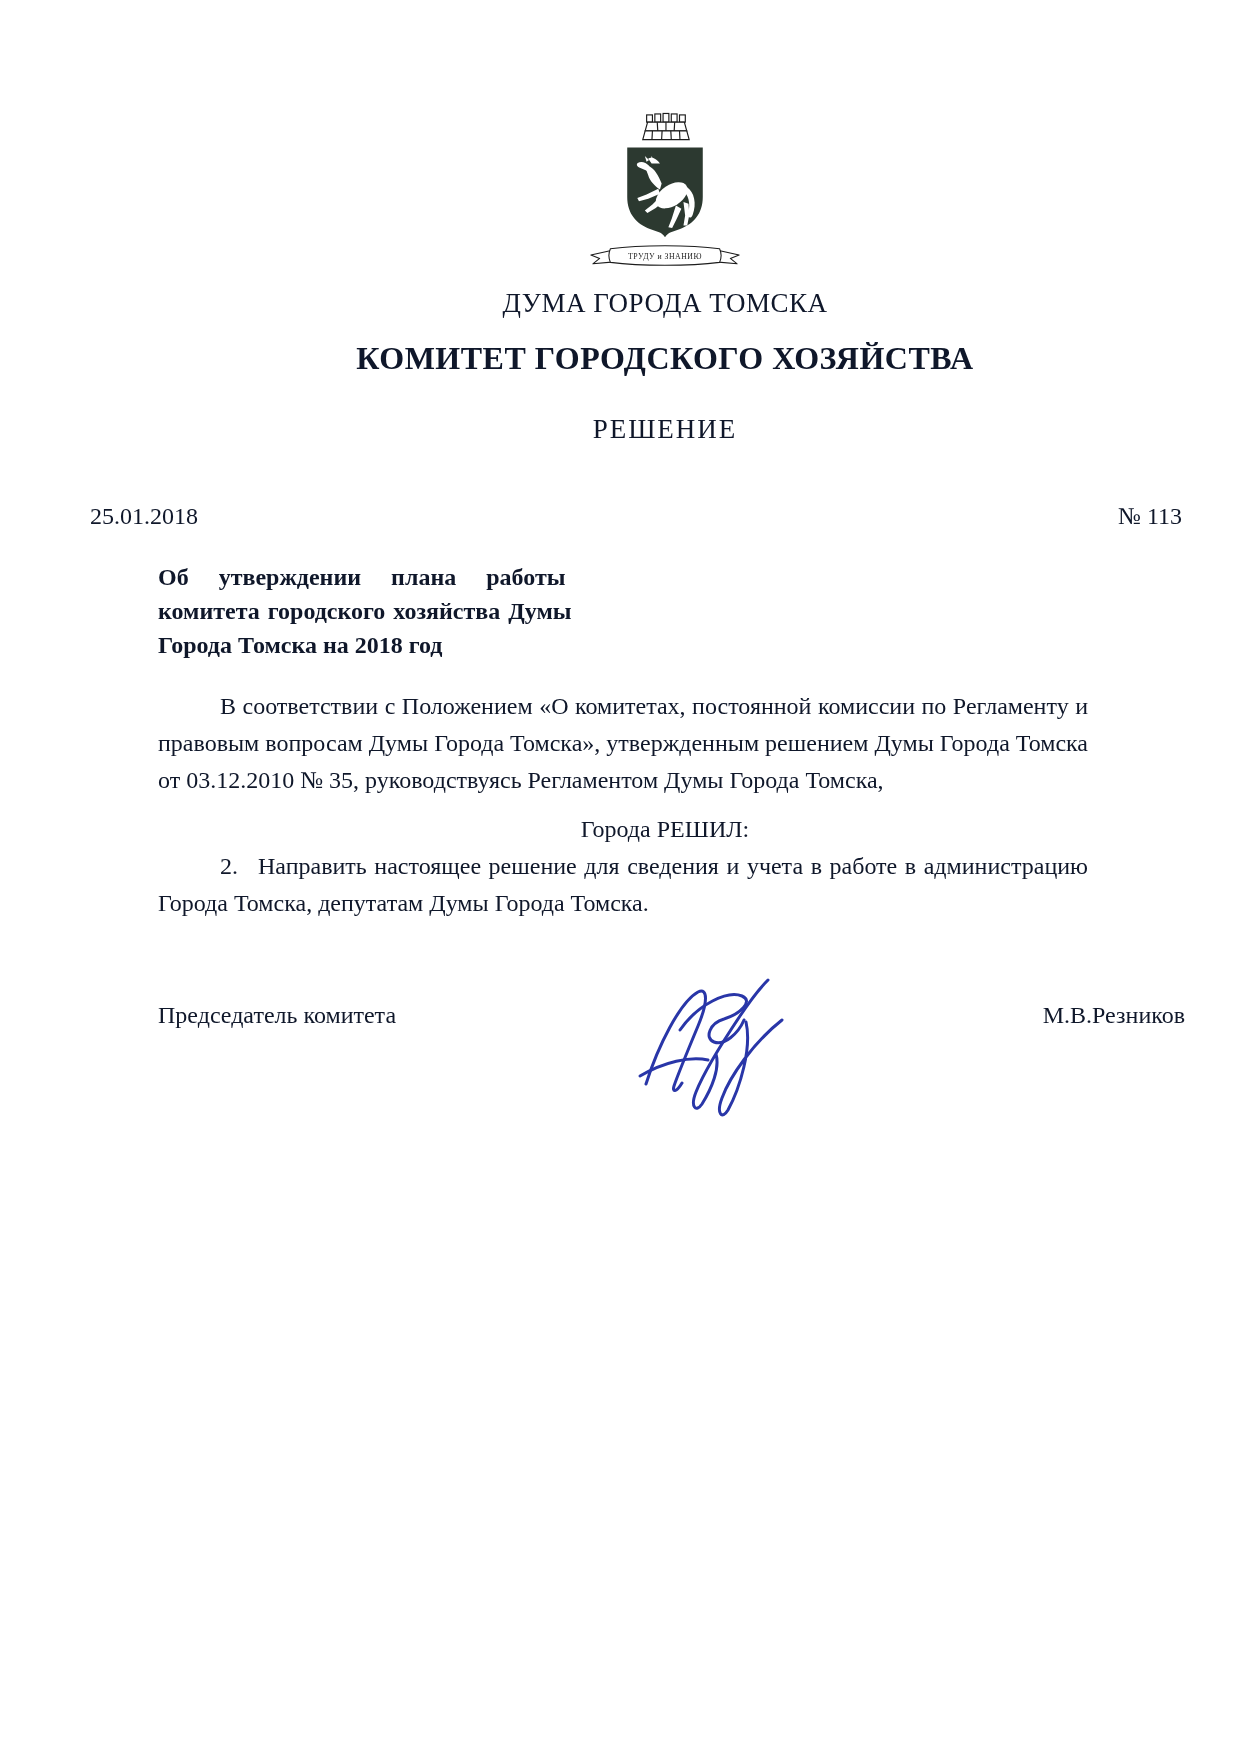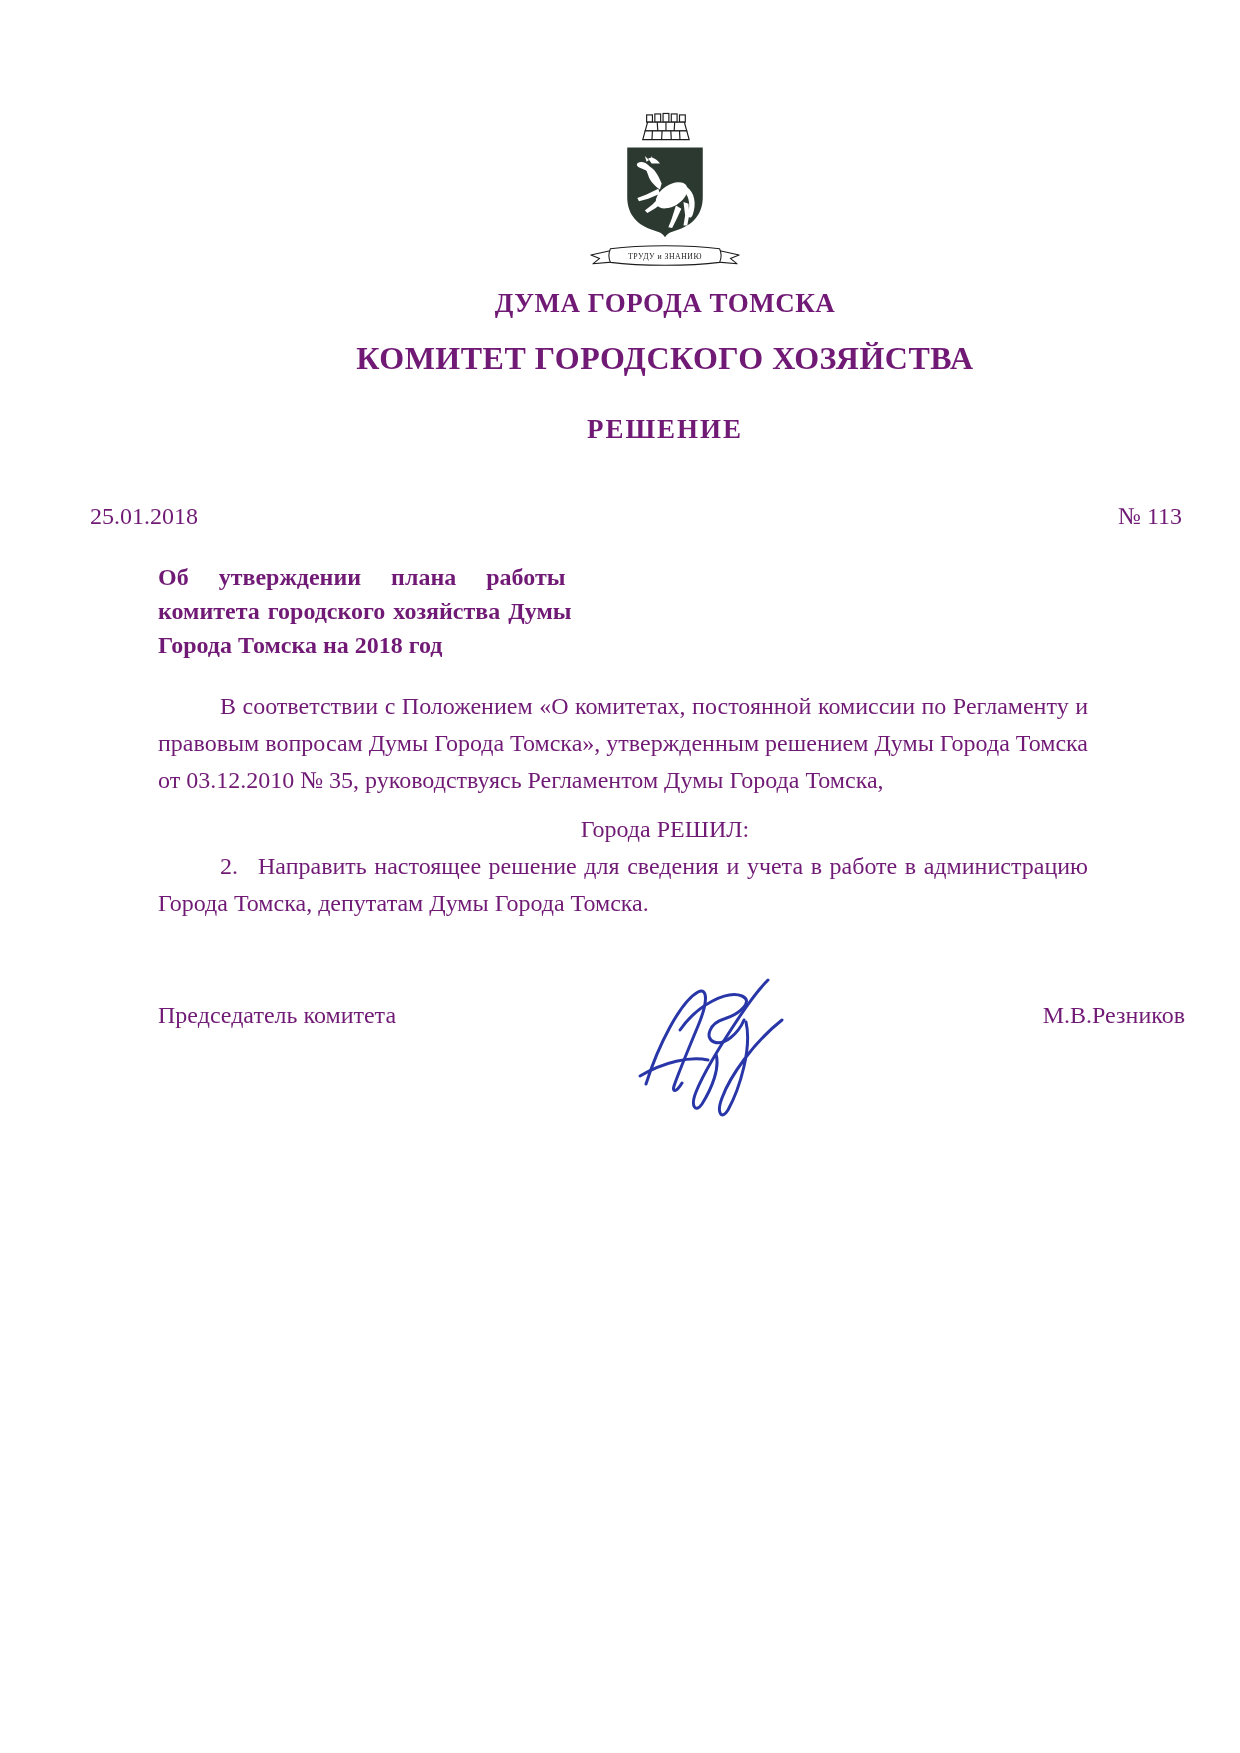--- a/index.html
+++ b/index.html
@@ -2,33 +2,33 @@
 <html lang="ru"><head>
 <meta charset="utf-8">
 <style>
   html, body { margin: 0; padding: 0; background: #ffffff; }
   .page {
     position: relative;
     width: 1240px;
     height: 1753px;
     background: #ffffff;
     font-family: "Liberation Serif", "DejaVu Serif", serif;
-    color: #701a75;
+    color: #0f172a;
     overflow: hidden;
   }
   
   .header-block { padding-top: 112px; padding-left: 90px; text-align: center; }
   .emblem { display: inline-block; }
   .emblem svg { display: block; margin: 0 auto; }
   .emblem .crown { margin-bottom: 3px; }
   .emblem .ribbon { margin-top: 4px; }
 
-  .org-title    { margin: 14px 0 0; font-size: 27px; font-weight: bold; letter-spacing: .5px; }
+  .org-title    { margin: 14px 0 0; font-size: 27px; font-weight: normal; letter-spacing: .5px; }
   .committee-title { margin: 21px 0 0; font-size: 32px; font-weight: bold; letter-spacing: .5px; }
-  .doc-type     { margin: 37px 0 0; font-size: 27px; font-weight: bold; letter-spacing: 2px; }
+  .doc-type     { margin: 37px 0 0; font-size: 27px; font-weight: normal; letter-spacing: 2px; }
 
   .meta-row {
     display: flex; justify-content: space-between; align-items: flex-end;
     margin: 58px 58px 0 90px; font-size: 24px;
   }
 
   .subject { margin: 30px 0 2px 158px; width: 400px; font-weight: bold; font-size: 24px; line-height: 34px; }
   .subject div { white-space: nowrap; }
   .subject .l1 { word-spacing: 24px; }
   .subject .l2 { word-spacing: 2px; }

